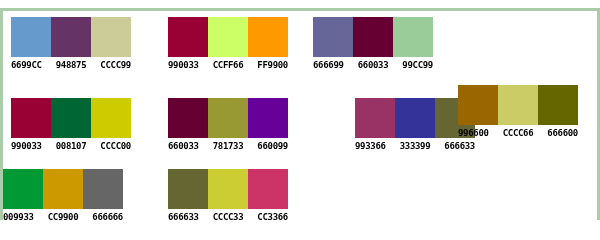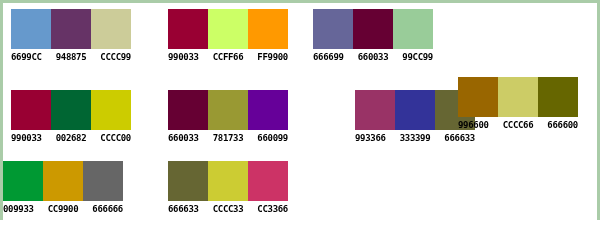--- a/index.html
+++ b/index.html
@@ -75,21 +75,21 @@
     width: 40px;
     text-align: left;
     display: inline-block;
   }
   .hex-label.mid { text-align: center; }
   .hex-label.last { text-align: right; }
 </style>
 </head>
 <body>
 
-<div id="palette-board" style="border-left-color: rgb(170, 204, 168); border-top-color: rgb(170, 204, 168); border-right-color: rgb(170, 204, 168); background: rgb(255, 255, 255);">
+<div id="palette-board" style="border-left-color: rgb(170, 204, 168); border-top-color: rgb(170, 204, 168); border-right-color: rgb(170, 204, 168); background: rgb(255, 255, 255); margin-top: 8px;">
   <div id="palette-grid">
       <div class="palette-group" style="left: 8px; top: 6px;">
         <div class="swatch-row">
           <span class="swatch" style="width: 40px; height: 40px; background: rgb(102, 153, 204);"></span>
           <span class="swatch" style="width: 40px; height: 40px; background: rgb(102, 51, 102);"></span>
           <span class="swatch" style="width: 40px; height: 40px; background: rgb(204, 204, 153);"></span>
         </div>
         <div class="hex-caption">
           <span class="hex-label">6699CC</span>
           <span class="hex-label mid">948875</span>
@@ -121,21 +121,21 @@
         </div>
       </div>
       <div class="palette-group" style="left: 8px; top: 87px;">
         <div class="swatch-row">
           <span class="swatch" style="width: 40px; height: 40px; background: rgb(153, 0, 51);"></span>
           <span class="swatch" style="width: 40px; height: 40px; background: rgb(0, 102, 51);"></span>
           <span class="swatch" style="width: 40px; height: 40px; background: rgb(204, 204, 0);"></span>
         </div>
         <div class="hex-caption">
           <span class="hex-label">990033</span>
-          <span class="hex-label mid">002682</span>
+          <span class="hex-label mid">008107</span>
           <span class="hex-label last">CCCC00</span>
         </div>
       </div>
       <div class="palette-group" style="left: 165px; top: 87px;">
         <div class="swatch-row">
           <span class="swatch" style="width: 40px; height: 40px; background: rgb(102, 0, 51);"></span>
           <span class="swatch" style="width: 40px; height: 40px; background: rgb(153, 153, 51);"></span>
           <span class="swatch" style="width: 40px; height: 40px; background: rgb(102, 0, 153);"></span>
         </div>
         <div class="hex-caption">

